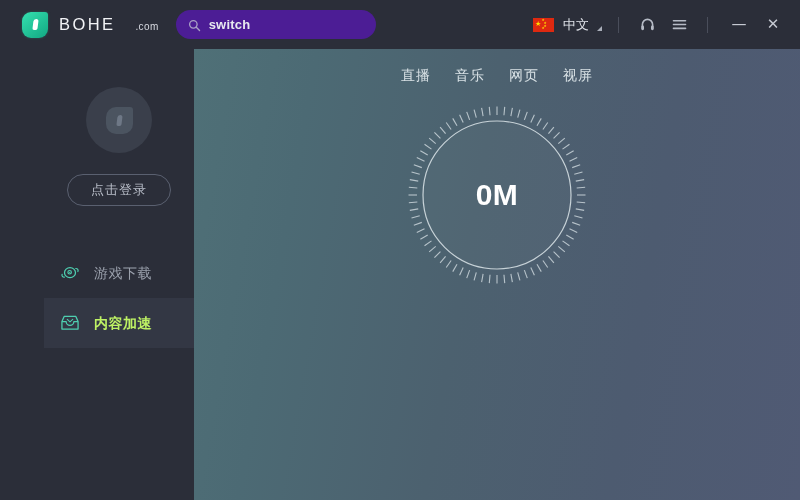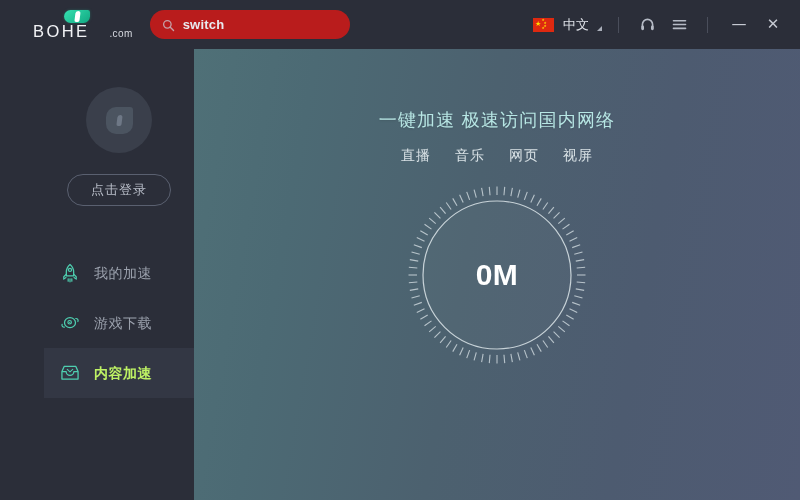--- a/index.html
+++ b/index.html
@@ -30,21 +30,20 @@
     background: #2b2e39;
     display: flex;
     align-items: center;
     box-sizing: border-box;
   }
   .brand {
     display: flex;
     align-items: center;
     margin-left: 22px;
     height: 30px;
-    flex-direction: column;
   }
   .brand-logo {
     width: 26px;
     height: 26px;
     border-radius: 9px 3px 9px 9px;
     background: linear-gradient(140deg, #35e0b0 0%, #25c79b 45%, #12a882 100%);
     display: flex;
     align-items: center;
     justify-content: center;
     transform: rotate(0deg);
@@ -73,21 +72,21 @@
     font-size: 10px;
     letter-spacing: .4px;
     color: #d7dae1;
     margin-left: 20px;
   }
 
   .search-wrap {
     margin-left: 17px;
     width: 200px;
     height: 29px;
-    background: #b91c1c;
+    background: #4c1d95;
     border-radius: 15px;
     display: flex;
     align-items: center;
     box-sizing: border-box;
     padding: 0 12px;
   }
   .search-icon {
     width: 13px;
     height: 13px;
     flex: 0 0 13px;
@@ -425,34 +424,20 @@
           <div class="keyhole2"></div>
         </div>
       </div>
 
       <div class="login-btn">
         <span>点击登录</span>
       </div>
 
       <div class="nav">
 
-        <div class="nav-item">
-          <span class="nav-ico">
-            <svg viewBox="0 0 24 24" width="22" height="22">
-              <path d="M12 2.6c2.6 2.1 4 5.2 4 8.4v4.2H8v-4.2c0-3.2 1.4-6.3 4-8.4z" fill="none" stroke="#4ecfb0" stroke-width="1.4" stroke-linejoin="round"></path>
-              <circle cx="12" cy="8.6" r="1.7" fill="none" stroke="#4ecfb0" stroke-width="1.3"></circle>
-              <path d="M8 13.2 5.2 16.1v2.6L8 16.6" fill="none" stroke="#4ecfb0" stroke-width="1.3" stroke-linejoin="round"></path>
-              <path d="M16 13.2 18.8 16.1v2.6L16 16.6" fill="none" stroke="#4ecfb0" stroke-width="1.3" stroke-linejoin="round"></path>
-              <line x1="10" y1="18.4" x2="10" y2="21" stroke="#4ecfb0" stroke-width="1.3" stroke-linecap="round"></line>
-              <line x1="12" y1="18.4" x2="12" y2="21.6" stroke="#4ecfb0" stroke-width="1.3" stroke-linecap="round"></line>
-              <line x1="14" y1="18.4" x2="14" y2="21" stroke="#4ecfb0" stroke-width="1.3" stroke-linecap="round"></line>
-            </svg>
-          </span>
-          <span class="nav-label">我的加速</span>
-        </div>
 
         <div class="nav-item">
           <span class="nav-ico">
             <svg viewBox="0 0 24 24" width="22" height="22">
               <ellipse cx="12" cy="11.6" rx="6" ry="5.4" fill="none" stroke="#4ecfb0" stroke-width="1.4"></ellipse>
               <circle cx="11.6" cy="11.2" r="1.9" fill="none" stroke="#4ecfb0" stroke-width="1.3"></circle>
               <circle cx="11.6" cy="11.2" r="0.7" fill="#4ecfb0"></circle>
               <path d="M3.4 13.4c-.6 1.9.6 3.3 2.5 3.1" fill="none" stroke="#4ecfb0" stroke-width="1.3" stroke-linecap="round"></path>
               <path d="M20.6 10.4c.8-1.9-.4-3.4-2.3-3.3" fill="none" stroke="#4ecfb0" stroke-width="1.3" stroke-linecap="round"></path>
             </svg>
@@ -469,21 +454,20 @@
             </svg>
           </span>
           <span class="nav-label">内容加速</span>
         </div>
 
       </div>
     </div>
 
     <div class="main">
 
-      <div class="headline">一键加速 极速访问国内网络</div>
 
       <div class="cat-tabs">
         <span class="cat-tab">直播</span>
         <span class="cat-tab">音乐</span>
         <span class="cat-tab">网页</span>
         <span class="cat-tab">视屏</span>
       </div>
 
       <div class="gauge">
         <svg width="190" height="190" viewBox="0 0 190 190">

